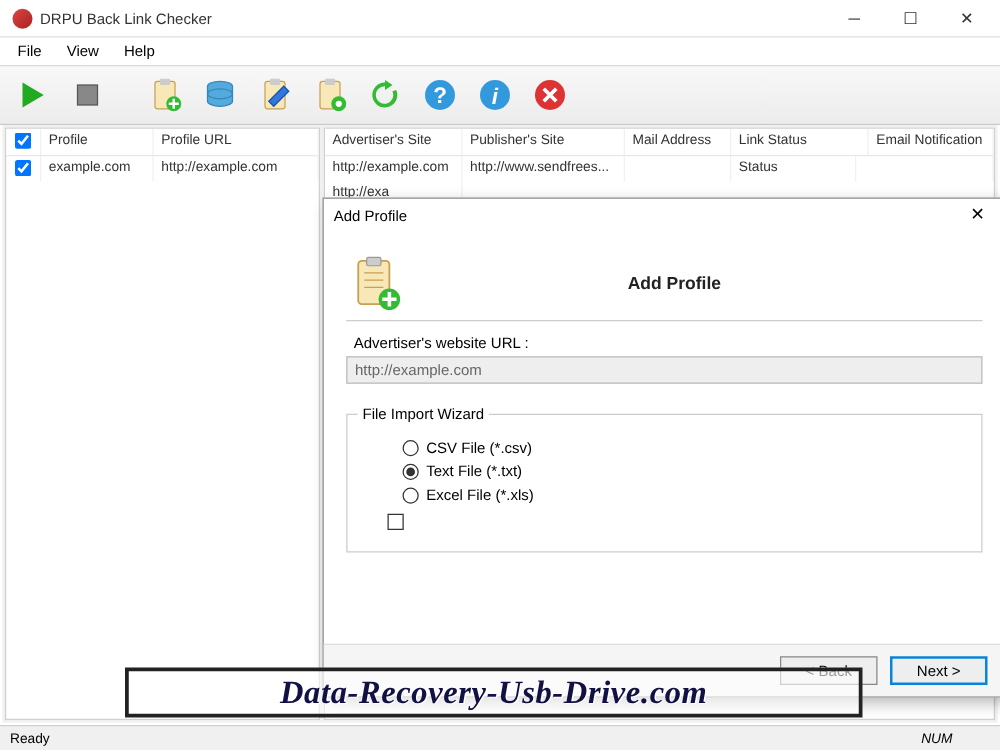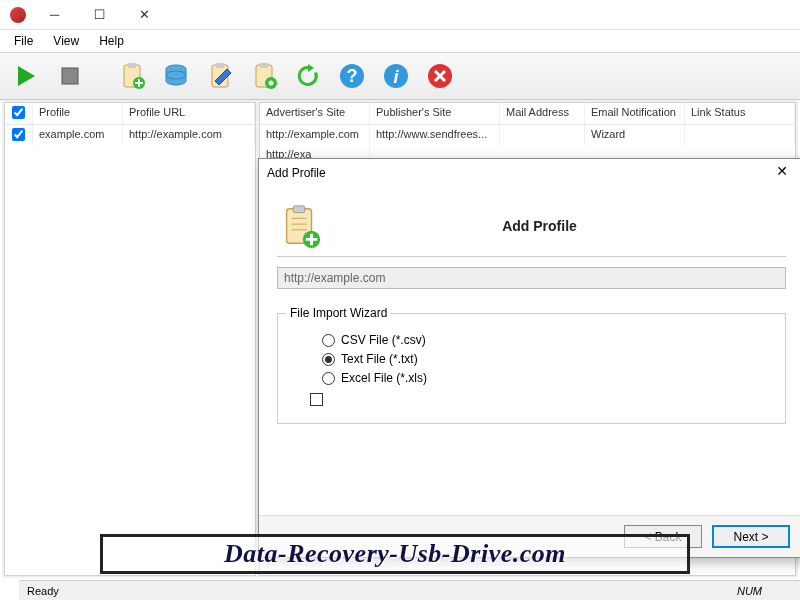--- a/index.html
+++ b/index.html
@@ -27,21 +27,21 @@
 .grid-row { display: flex; height: 20px; }
 .col.chk { width: 28px; text-align: center; }
 .col.c1 { width: 90px; }
 .col.c2 { flex: 1; }
 .panel.right .col.r1 { width: 110px; }
 .panel.right .col.r2 { width: 130px; }
 .panel.right .col.r3 { width: 85px; }
 .panel.right .col.r4 { width: 100px; }
 .panel.right .col.r5 { flex: 1; }
 
-.statusbar { position: absolute; bottom: 0; left: 0; right: 0; height: 20px; background: #f0f0f0; border-top: 1px solid #d0d0d0; display: flex; align-items: center; padding: 0 8px; font-size: 11px; margin-left: 19px; }
+.statusbar { position: absolute; bottom: 0; left: 0; right: 0; height: 20px; background: #f0f0f0; border-top: 1px solid #d0d0d0; display: flex; align-items: center; padding: 0 8px; font-size: 11px; }
 .statusbar .spacer { flex: 1; }
 .statusbar .num { margin-right: 30px; font-style: italic; }
 
 .dialog { position: absolute; left: 258px; top: 158px; width: 547px; height: 400px; background: #fff; border: 1px solid #888; box-shadow: 4px 4px 12px rgba(0,0,0,0.3); display: flex; flex-direction: column; }
 .dlg-title { height: 28px; display: flex; align-items: center; padding: 0 8px; font-size: 12px; }
 .dlg-title .t { flex: 1; }
 .dlg-close { width: 28px; height: 20px; text-align: center; font-size: 14px; }
 .dlg-body { flex: 1; padding: 8px 18px; }
 .dlg-hero { display: flex; align-items: center; height: 62px; gap: 20px; border-bottom: 1px solid #ccc; margin-bottom: 10px; }
 .dlg-hero-icon { width: 46px; height: 46px; }
@@ -61,20 +61,21 @@
 
 .watermark { position: absolute; left: 100px; bottom: 26px; width: 590px; height: 40px; border: 3px solid #222; background: rgba(255,255,255,0.6); display: flex; align-items: center; justify-content: center; font: italic bold 26px Georgia, serif; color: #114; letter-spacing: 0.5px; text-shadow: 1px 1px 0 #fff; }
 
 input[type=checkbox]{ margin:0; width:13px; height:13px;}
 </style>
 </head>
 <body>
 
 <div class="titlebar">
   <div class="app-icon"></div>
+  <div class="title">DRPU Back Link Checker</div>
   <div class="win-btn">─</div>
   <div class="win-btn">☐</div>
   <div class="win-btn close">✕</div>
 </div>
 
 <div class="menubar">
   <span>File</span>
   <span>View</span>
   <span>Help</span>
 </div>
@@ -158,28 +159,28 @@
       <div class="col c1">example.com</div>
       <div class="col c2">http://example.com</div>
     </div>
   </div>
 
   <div class="panel right">
     <div class="grid-head">
       <div class="col r1">Advertiser's Site</div>
       <div class="col r2">Publisher's Site</div>
       <div class="col r3">Mail Address</div>
+      <div class="col r5">Link Status</div>
       <div class="col r4">Email Notification</div>
-      <div class="col r5">Link Status</div>
     </div>
     <div class="grid-row">
       <div class="col r1">http://example.com</div>
       <div class="col r2">http://www.sendfrees...</div>
       <div class="col r3"></div>
-      <div class="col r4">Wizard</div>
+      <div class="col r4">Status</div>
       <div class="col r5"></div>
     </div>
     <div class="grid-row">
         <div class="col r1">http://exa</div>
       </div>
     <div class="grid-row">
         <div class="col r1">http://exa</div>
       </div>
     <div class="grid-row">
         <div class="col r1">http://exa</div>
@@ -204,20 +205,21 @@
           <rect x="10" y="6" width="26" height="36" rx="3" fill="#f8e8b8" stroke="#c8a050" stroke-width="1.5"></rect>
           <rect x="17" y="3" width="12" height="7" rx="1.5" fill="#ccc" stroke="#999"></rect>
           <line x1="15" y1="16" x2="31" y2="16" stroke="#c8a050"></line>
           <line x1="15" y1="22" x2="31" y2="22" stroke="#c8a050"></line>
           <line x1="15" y1="28" x2="31" y2="28" stroke="#c8a050"></line>
           <circle cx="36" cy="38" r="9" fill="#3b3"></circle>
           <path d="M36 32v12M30 38h12" stroke="#fff" stroke-width="3"></path>
         </svg>
       <div class="dlg-hero-title">Add Profile</div>
     </div>
+    <div class="field-label">Advertiser's website URL :</div>
     <input class="url-input" readonly="" value="http://example.com" style="">
     <div class="fieldset">
       <div class="legend">File Import Wizard</div>
       <div class="radio-row">
           <div class="radio"></div>
           <span>CSV File (*.csv)</span>
         </div>
       <div class="radio-row">
           <div class="radio checked"></div>
           <span>Text File (*.txt)</span>

